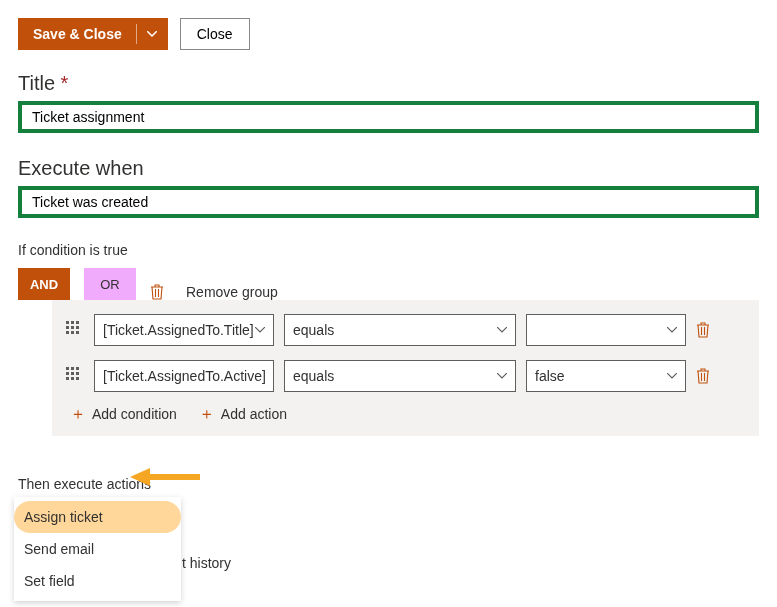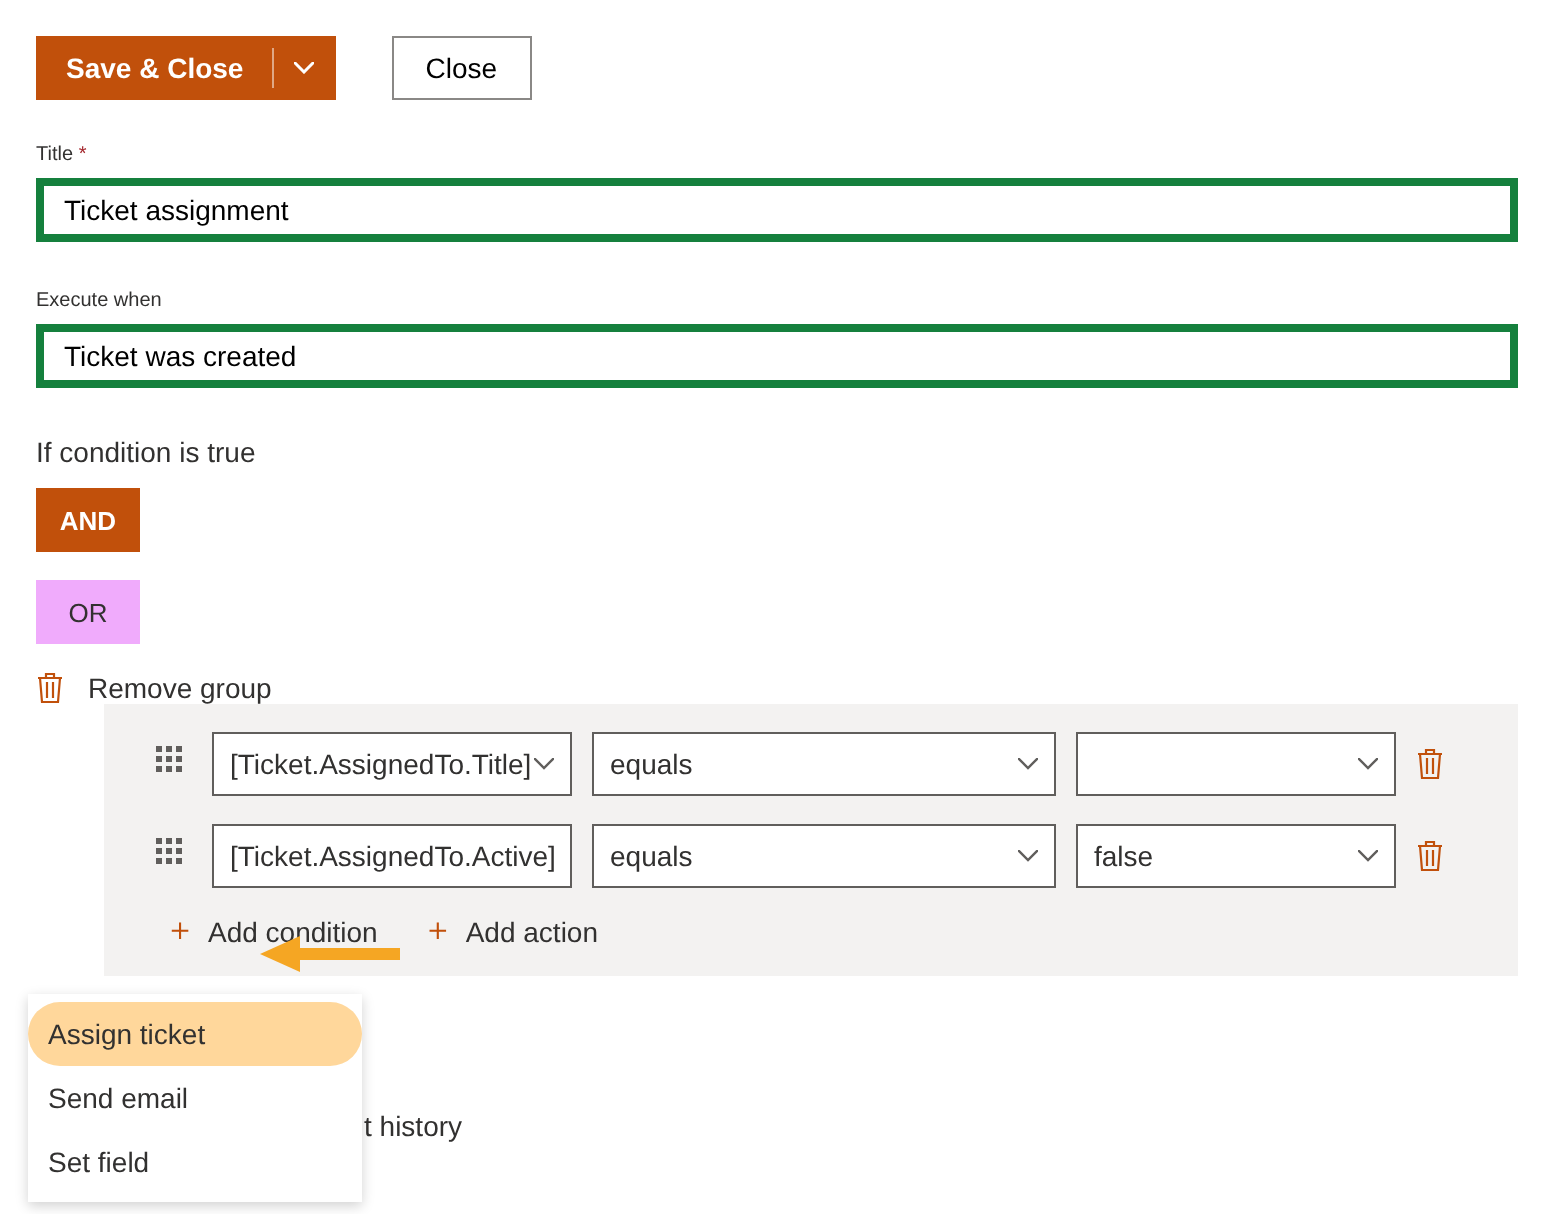--- a/index.html
+++ b/index.html
@@ -5,67 +5,67 @@
   * { box-sizing: border-box; }
   body {
     margin: 0;
     padding: 18px;
     font-family: "Segoe UI", Arial, sans-serif;
     font-size: 14px;
     color: #323130;
     background: #fff;
     width: 777px;
   }
-  .top-buttons { display: flex; gap: 28px; margin-bottom: 22px; }
+  .top-buttons { display: flex; gap: 12px; margin-bottom: 22px; }
   .btn {
     height: 32px;
     padding: 0 16px;
     font-size: 14px;
     border: 1px solid #8a8886;
     background: #fff;
     cursor: pointer;
     display: inline-flex;
     align-items: center;
   }
   .btn-primary {
     background: #c1500b;
     border-color: #c1500b;
     color: #fff;
     font-weight: 600;
     padding: 0;
   }
   .btn-primary .main { padding: 0 14px; height:100%; display:flex; align-items:center;}
   .btn-primary .sep { width:1px; height:20px; background: rgba(255,255,255,0.5);}
   .btn-primary .caret { width:30px; display:flex; align-items:center; justify-content:center; height:100%;}
-  .label { font-size: 10px; margin-bottom: 6px; }
+  .label { font-size: 20px; margin-bottom: 6px; }
   .req { color: #a4262c; }
   .field {
     width: 100%;
     height: 32px;
     border: 4px solid #15803d;
     padding: 0 10px;
     font-size: 14px;
     font-family: inherit;
   }
   .field-group { margin-bottom: 24px; }
   .section-label { font-size: 14px; margin-bottom: 10px; }
-  .logic-ops { display:flex; align-items:flex-start; gap: 14px; margin-bottom: 0; flex-direction: column;}
+  .logic-ops { display:flex; align-items:flex-end; gap: 14px; margin-bottom: 0;}
   .op {
     height: 32px; width:52px;
     display:inline-flex; align-items:center; justify-content:center;
     font-size: 13px; cursor:pointer;
     background:#f0abfc;
   }
   .op.active { background:#c1500b; color:#fff; font-weight:600;}
-  .remove-group { display:flex; align-items:center; gap:12px; color:#323130; cursor:pointer;}
+  .remove-group { display:flex; align-items:center; gap:22px; color:#323130; cursor:pointer;}
   .trash { color:#c1500b; width:14px; height:16px;}
   .cond-block {
     margin-left: 34px;
     background: #f3f2f1;
-    padding: 14px 14px 14px 26px;
+    padding: 14px 14px 14px 14px;
     margin-top: 0;
   }
   .cond-row { display:flex; align-items:center; gap:10px; margin-bottom:14px;}
   .handle {
     width:18px; height:18px;
     display:grid; grid-template-columns:repeat(3,3px); grid-template-rows:repeat(3,3px);
     gap:2px;
     cursor:grab;
   }
   .handle span { background:#605e5c; width:3px; height:3px;}

